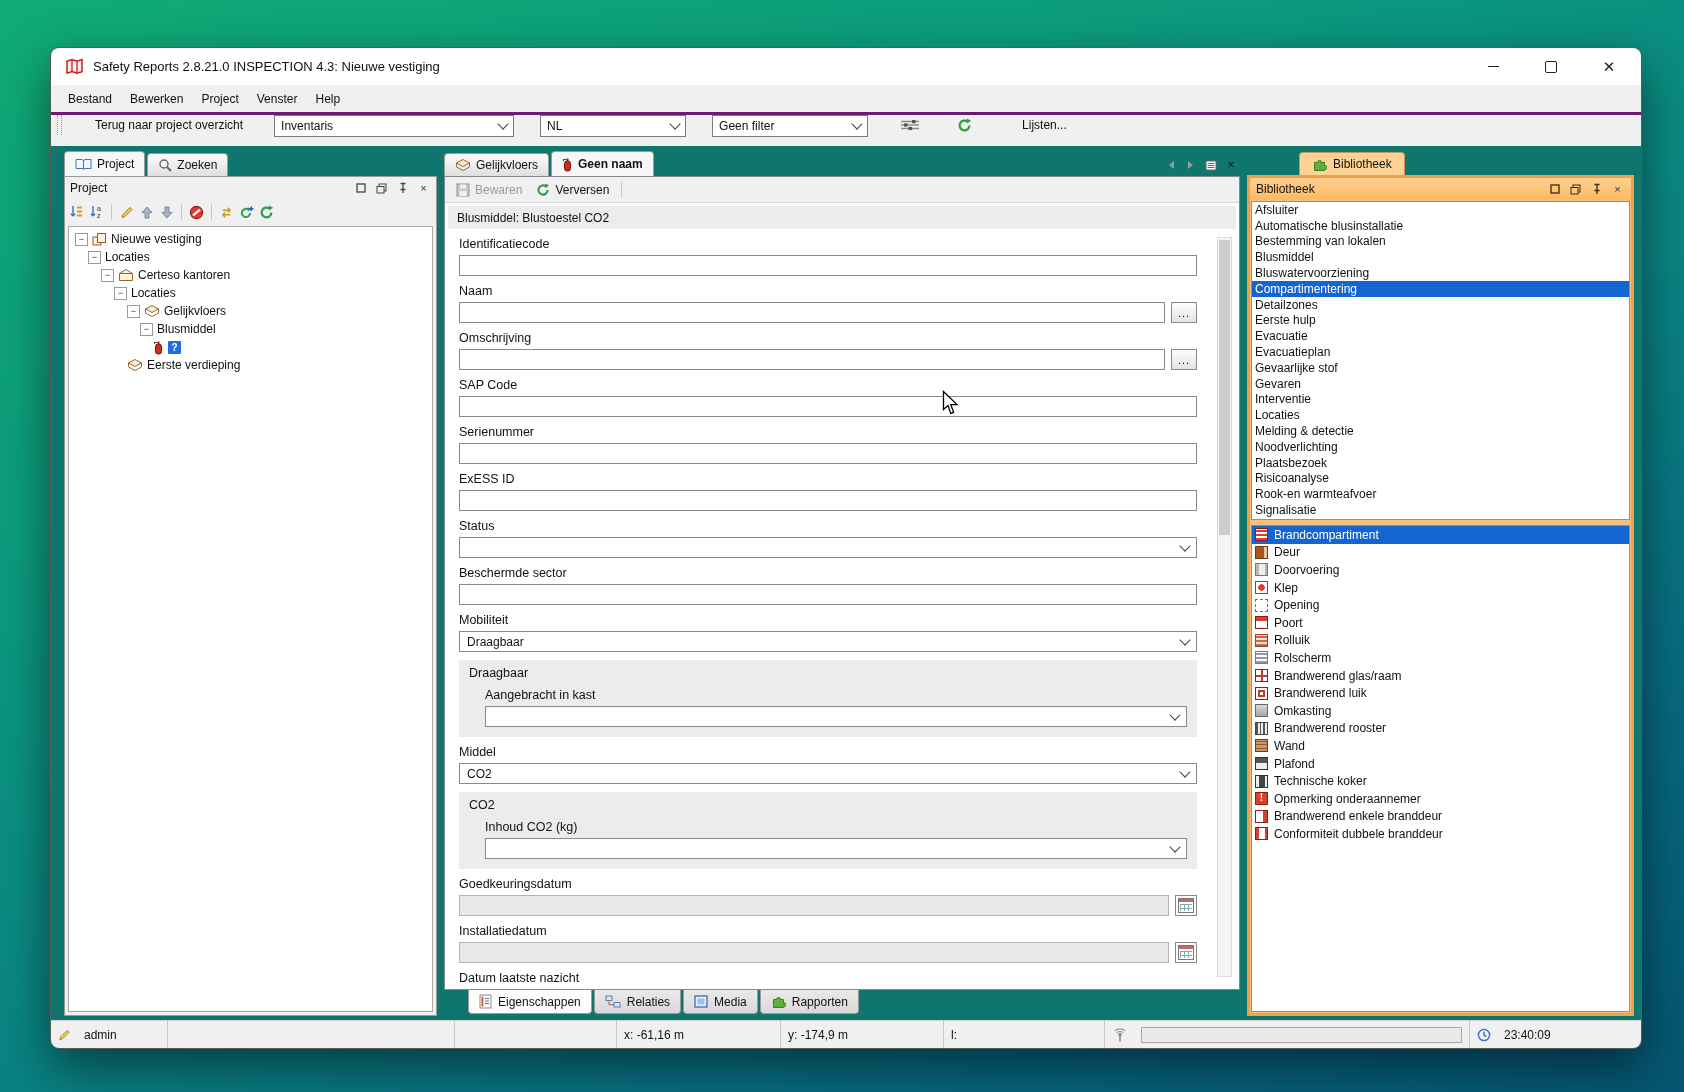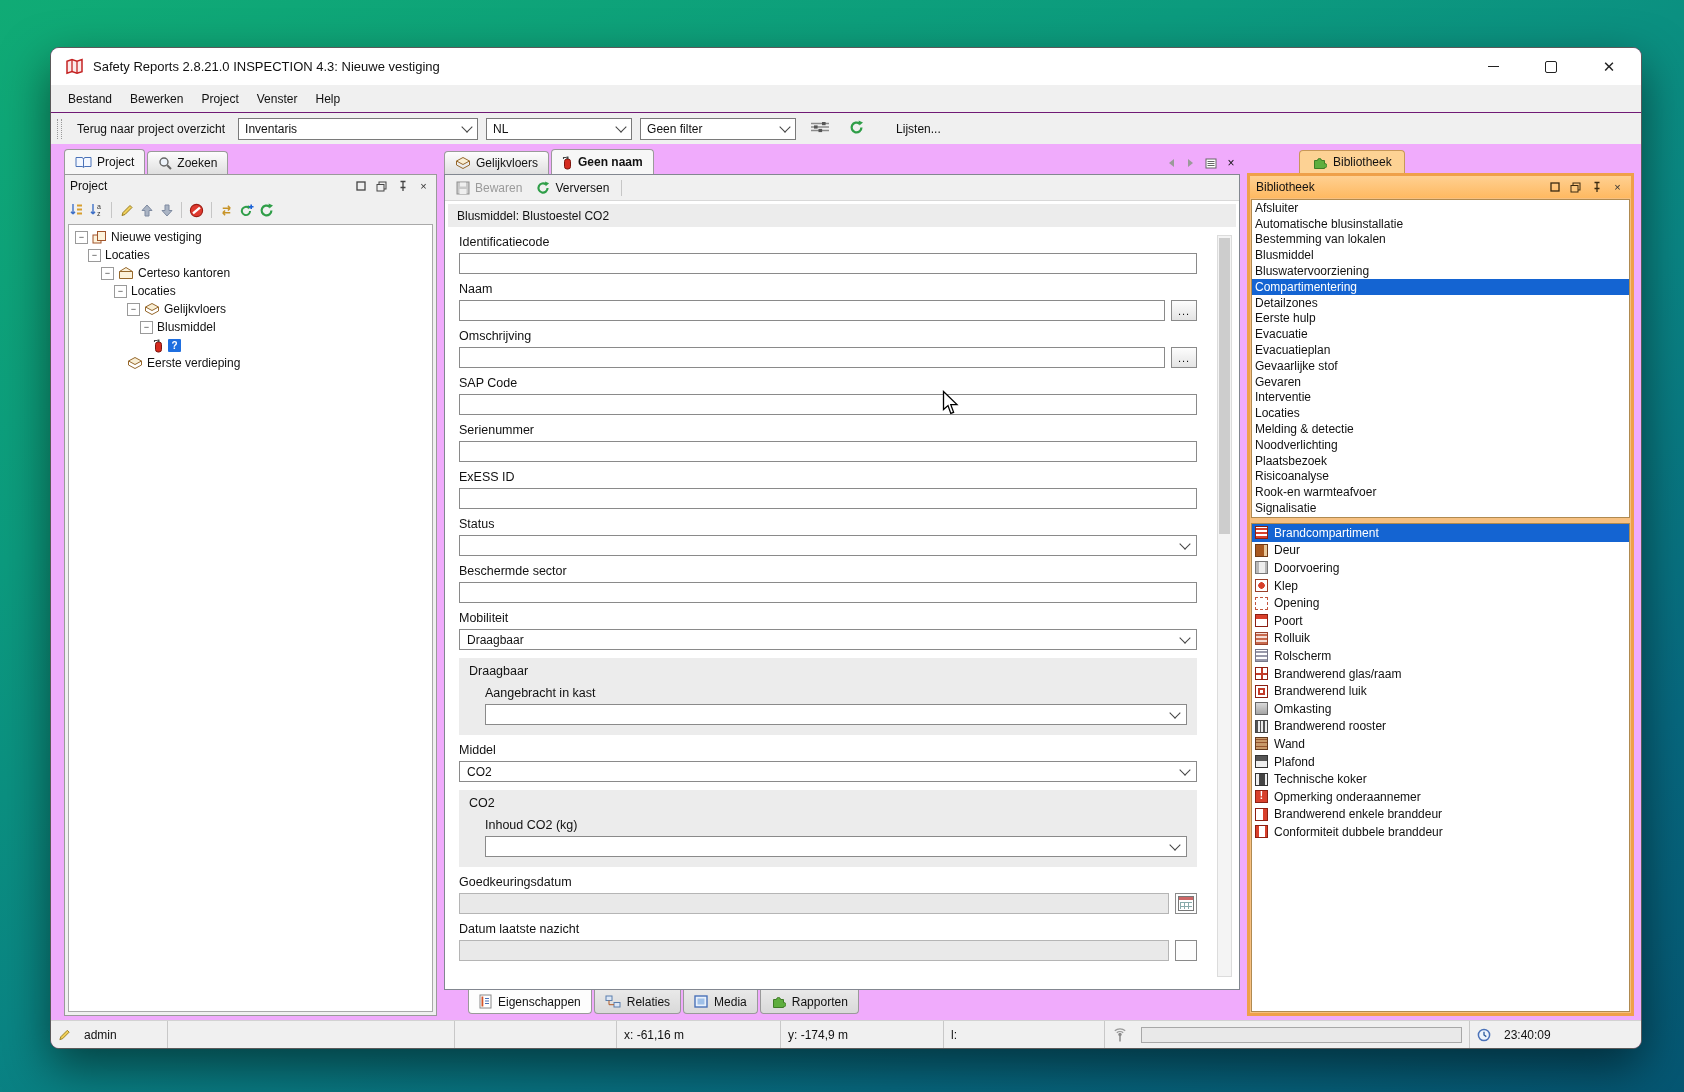--- a/index.html
+++ b/index.html
@@ -1,34 +1,34 @@
 <!DOCTYPE html>
 <html><head>
 <meta charset="utf-8">
 <style>
   html,body{margin:0;padding:0}
   body{width:1684px;height:1092px;overflow:hidden;position:relative;
        font-family:"Liberation Sans","DejaVu Sans",sans-serif;font-size:12px;color:#111;
        background:linear-gradient(155deg,#10ab75 0%,#0c9b7e 30%,#0a8584 55%,#07687f 80%,#055672 100%);}
-  .window{position:absolute;left:50px;top:47px;width:1590px;height:1000px;background:#f0abfc;
+  .window{position:absolute;left:50px;top:47px;width:1590px;height:1000px;background:#0f766e;
           border:1px solid #5a5a5a;border-radius:9px;box-shadow:0 18px 48px rgba(0,0,0,.5);
           display:flex;flex-direction:column;overflow:hidden}
   
   .titlebar{height:37px;background:#fff;display:flex;align-items:center;padding:0 10px 0 14px;flex:0 0 auto}
   .titlebar .apptitle{margin-left:9px;font-size:13px}
   .wbtns{margin-left:auto;display:flex;align-items:center;gap:14px}
   .wbtn{width:44px;height:30px;display:flex;align-items:center;justify-content:center;color:#222}
   .minline{width:11px;height:1.4px;background:#222}
   .maxbox{width:10px;height:10px;border:1.4px solid #222;border-radius:2px}
   .closex{font-size:15px;line-height:1}
   
   .menubar{height:27px;display:flex;align-items:center;padding-left:8px;flex:0 0 auto;background:#f0f0f0}
   .menu-item{padding:4px 9px;border-radius:3px}
   
-  .toolbar{height:31px;display:flex;align-items:center;gap:8px;padding-left:6px;flex:0 0 auto;border-top:1px solid #701a75;background:#f0f0f0}
+  .toolbar{height:31px;display:flex;gap:26px;padding-left:6px;flex:0 0 auto;border-top:3px solid #701a75;background:#f0f0f0}
   .grip{width:3px;height:20px;border-left:1px dotted #9a9a9a;border-right:1px dotted #9a9a9a;margin-right:2px}
   .flatbtn{padding:3px 5px}
   .combo{height:22px;background:#fff;border:1px solid #7a7a7a;display:flex;align-items:center;padding:0 6px;box-sizing:border-box}
   .combo .cval{flex:1;white-space:nowrap;overflow:hidden}
   .chev{width:7px;height:7px;border-right:1.4px solid #444;border-bottom:1.4px solid #444;transform:rotate(45deg);margin-top:-4px;flex:0 0 auto}
   .combo-module{width:240px}.combo-lang{width:146px}.combo-filter{width:156px}
   
   .main{flex:1;display:flex;padding:5px 7px 4px 13px;gap:7px;min-height:0}
   .col{display:flex;flex-direction:column;min-height:0}
   .leftcol{width:373px;flex:0 0 auto}
@@ -492,20 +492,29 @@
             <div class="frow">
               <div class="flabel">Goedkeuringsdatum</div>
               <div class="fline">
                 <div class="fdate"></div>
                 <span class="calbtn">
                   <span class="cal"></span>
                 </span>
               </div>
             </div>
             <div class="frow">
+              <div class="flabel">Installatiedatum</div>
+              <div class="fline">
+                <div class="fdate"></div>
+                <span class="calbtn">
+                  <span class="cal"></span>
+                </span>
+              </div>
+            </div>
+            <div class="frow">
               <div class="flabel">Datum laatste nazicht</div>
               <div class="fline">
                 <div class="fdate"></div>
                 <span class="calbtn"></span>
               </div>
             </div>
           </div>
         <div class="vscroll">
             <div class="vthumb"></div>
           </div>

